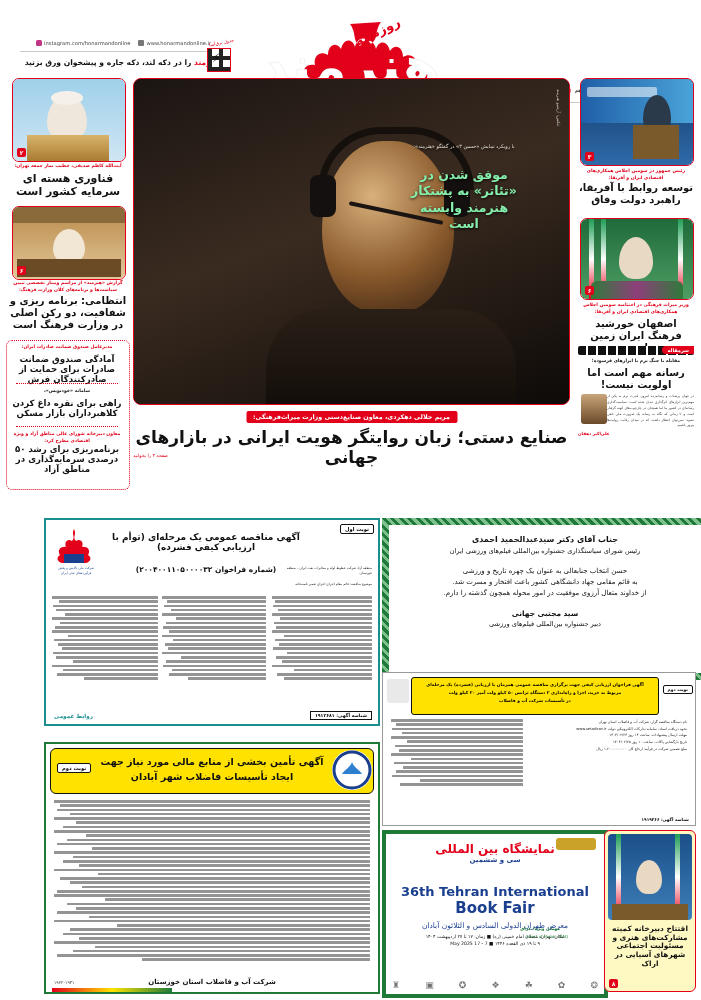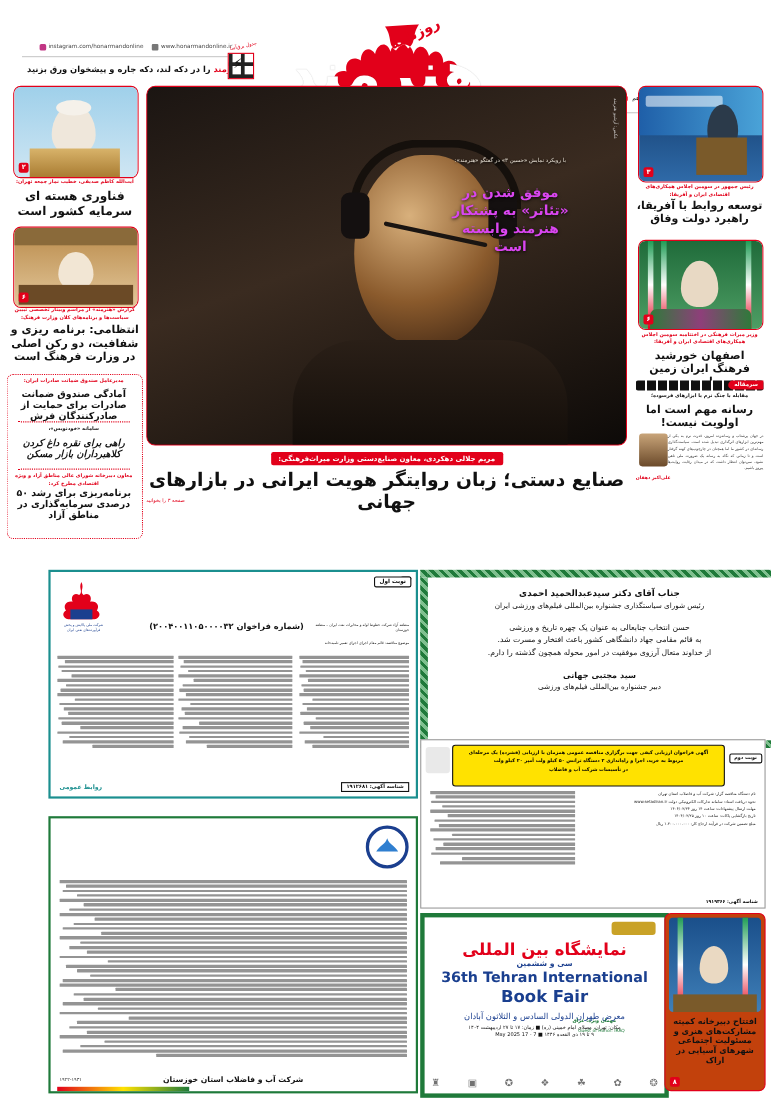--- a/index.html
+++ b/index.html
@@ -53,21 +53,21 @@
   .figure{position:absolute;border-radius:50% 50% 42% 42%/60% 60% 40% 40%;}
 
   
   .lcol{position:absolute;left:6px;top:78px;width:124px;}
   .dotted{position:absolute;border:1.4px dotted #e2001a;border-radius:6px;}
   .divider-dot{height:0;border-top:1.2px dotted #e2001a;}
 
   
   .mainwrap{position:absolute;left:133px;top:78px;width:437px;}
   .main-photo{position:relative;height:325px;border:1.8px solid #e2001a;border-radius:8px;overflow:hidden;background:#120e0b;}
-  .overlay-txt{position:absolute;right:46px;top:88px;width:118px;text-align:center;color:#d946ef;font-weight:bold;
+  .overlay-txt{position:absolute;right:46px;top:88px;width:118px;text-align:center;color:#86efac;font-weight:bold;
      font-size:12.5px;line-height:1.3;text-shadow:0 1px 3px rgba(0,0,0,.85);}
   .overlay-kick{position:absolute;right:46px;top:64px;width:118px;text-align:center;color:#e9e2d6;font-size:5px;line-height:1.5;
      text-shadow:0 1px 2px rgba(0,0,0,.9);}
   .vert-credit{position:absolute;right:8px;top:10px;writing-mode:vertical-rl;font-size:4.4px;color:#ddd;opacity:.85;}
 
   .banner-kick{position:absolute;left:50%;transform:translateX(-50%);background:#e2001a;color:#fff;font-size:7.2px;
      font-weight:bold;padding:2px 7px;border-radius:2px;white-space:nowrap;}
   .big-hl{text-align:center;font-weight:bold;color:#111;}
 
   
@@ -171,21 +171,21 @@
     <div class="hl" style="position:absolute;left:0;top:217px;width:124px;font-size:10px;">انتظامی: برنامه ریزی و شفافیت، دو رکن اصلی در وزارت فرهنگ است</div>
 
     <div class="dotted" style="left:0;top:262px;width:122px;height:148px;"></div>
 
     <div class="kicker" style="position:absolute;left:4px;top:266px;width:114px;">مدیرعامل صندوق ضمانت صادرات ایران:</div>
     <div class="hl" style="position:absolute;left:4px;top:276px;width:114px;font-size:8.6px;">آمادگی صندوق ضمانت صادرات برای حمایت از صادرکنندگان فرش</div>
 
     <div class="divider-dot" style="position:absolute;left:10px;top:305px;width:102px;"></div>
 
     <div class="kicker" style="position:absolute;left:4px;top:310px;width:114px;color:#111;">سامانه «خودنویس»،</div>
-    <div class="hl" style="position:absolute;left:4px;top:320px;width:114px;font-size:8.6px;font-style:italic;">راهی برای نقره داغ کردن کلاهبرداران بازار مسکن</div>
+    <div class="hl" style="position:absolute;left:4px;top:320px;width:114px;font-size:8.6px;">راهی برای نقره داغ کردن کلاهبرداران بازار مسکن</div>
 
     <div class="divider-dot" style="position:absolute;left:10px;top:348px;width:102px;"></div>
 
     <div class="kicker" style="position:absolute;left:4px;top:353px;width:114px;">معاون دبیرخانه شورای عالی مناطق آزاد و ویژه اقتصادی مطرح کرد:</div>
     <div class="hl" style="position:absolute;left:4px;top:366px;width:114px;font-size:8.6px;">برنامه‌ریزی برای رشد ۵۰ درصدی سرمایه‌گذاری در مناطق آزاد</div>
   </div>
 
   <div class="mainwrap">
 
     <div class="main-photo">
@@ -258,20 +258,21 @@
       <span class="badge-nobat" style="position:absolute;right:4px;top:4px;">نوبت اول</span>
 
       <div style="position:absolute;left:6px;top:6px;width:44px;height:40px;">
         <svg viewBox="0 0 44 40" width="44" height="40">
           <path d="M22 3c3 6-2 8 2 12 5-3 8 2 6 6 6-1 9 4 6 8 4 2 3 7-2 8H10c-5-1-6-6-2-8-3-4 0-9 6-8-2-4 1-9 6-6 4-4-1-6 2-12z" fill="#e2001a"></path>
           <rect x="12" y="28" width="20" height="9" fill="#1b3f8f"></rect>
         </svg>
       </div>
       <div style="position:absolute;left:4px;top:46px;width:52px;font-size:3.2px;text-align:center;color:#1b3f8f;line-height:1.5;">شرکت ملی پالایش و پخش فرآورده‌های نفتی ایران</div>
 
+      <div class="ad-title" style="position:absolute;left:60px;top:12px;width:200px;font-size:9px;">آگهی مناقصه عمومی یک مرحله‌ای (توأم با ارزیابی کیفی فشرده)</div>
       <div class="ad-title" style="position:absolute;left:60px;top:28px;width:200px;font-size:7.5px;margin-top:17px;">(شماره فراخوان ۲۰۰۴۰۰۱۱۰۵۰۰۰۰۳۲)</div>
 
       <div style="position:absolute;right:6px;top:46px;width:96px;font-size:3.3px;line-height:1.6;color:#222;">منطقه آزاد شرکت خطوط لوله و مخابرات نفت ایران – منطقه خوزستان</div>
       <div style="position:absolute;right:6px;top:62px;width:96px;font-size:3.3px;line-height:1.6;color:#222;">موضوع مناقصه: قائم مقام اجرای اجرای تعمیر تلمبه‌خانه</div>
 
       <div class="tiny-block" style="position:absolute;right:6px;top:76px;width:100px;height:110px;">
         <div class="tiny-line" style="width:100%"></div>
           <div class="tiny-line" style="width:97%"></div>
         <div class="tiny-line" style="width:99%"></div>
           <div class="tiny-line" style="width:94%"></div>
@@ -337,20 +338,25 @@
           <div class="tiny-line" style="width:70%"></div>
       </div>
 
       <div style="position:absolute;right:6px;bottom:4px;font-size:4.6px;font-weight:bold;border:1px solid #111;padding:1px 4px;">شناسه آگهی: ۱۹۱۲۶۸۱</div>
       <div style="position:absolute;left:8px;bottom:5px;font-size:5.6px;font-weight:bold;color:#1b8f8f;">روابط عمومی</div>
     </div>
   </div>
 
   <div class="ad" style="left:44px;top:742px;width:332px;height:248px;border:2px solid #1f7a3a;background:#fff;">
     <div style="position:relative;height:100%;">
+      <div class="yellowbox" style="position:absolute;left:4px;top:4px;right:4px;height:44px;border-radius:6px;">
+        <div class="ad-title" style="padding-top:7px;font-size:9.5px;">آگهی تأمین بخشی از منابع مالی مورد نیاز جهت</div>
+        <div class="ad-title" style="padding-top:4px;font-size:9.5px;">ایجاد تأسیسات فاضلاب شهر آبادان</div>
+        <span class="badge-nobat" style="position:absolute;left:6px;top:14px;">نوبت دوم</span>
+      </div>
       <div style="position:absolute;right:6px;top:6px;width:40px;height:40px;border-radius:50%;background:#fff;">
         <svg viewBox="0 0 40 40" width="40" height="40">
           <circle cx="20" cy="20" r="18" fill="none" stroke="#1b3f8f" stroke-width="3"></circle>
           <path d="M10 24c4-6 8-6 10-12 2 6 6 6 10 12z" fill="#2f7fd0"></path>
         </svg>
       </div>
 
       <div class="tiny-block" style="position:absolute;left:8px;right:8px;top:56px;height:180px;">
         <div class="tiny-line" style="width:100%"></div>
           <div class="tiny-line" style="width:98%"></div>
@@ -445,42 +451,42 @@
         <div>تاریخ بازگشایی پاکات: ساعت ۱۰ روز ۱۴۰۴/۰۲/۲۵</div>
         <div>مبلغ تضمین شرکت در فرآیند ارجاع کار: ۱.۲۰۰.۰۰۰.۰۰۰ ریال</div>
       </div>
       <div style="position:absolute;right:6px;bottom:3px;font-size:4.2px;font-weight:bold;">شناسه آگهی: ۱۹۱۹۳۶۶</div>
     </div>
   </div>
 
   <div class="ad bookfair" style="left:382px;top:830px;width:218px;height:160px;">
     <div style="position:relative;height:100%;text-align:center;">
       <div style="position:absolute;right:8px;top:4px;width:40px;height:12px;background:#c9a227;border-radius:3px;"></div>
-      <div class="bf-fa" style="font-size:15px;padding-top:20px;">نمایشگاه بین المللی</div>
+      <div class="bf-fa" style="font-size:12px;padding-top:8px;">نمایشگاه بین المللی</div>
       <div style="font-size:7px;color:#1b3f8f;font-weight:bold;">سی و ششمین</div>
-      <div class="bf-en" style="font-size:13px;margin-top:2px;">36th Tehran International</div>
+      <div class="bf-en" style="font-size:13px;margin-top:20px;">36th Tehran International</div>
       <div class="bf-en" style="font-size:15px;">Book Fair</div>
       <div style="position:absolute;right:44px;top:92px;font-size:4.4px;color:#1f7a3a;font-weight:bold;">مهمان ویژه: عراق</div>
       <div style="position:absolute;right:36px;top:100px;font-size:4px;color:#1f7a3a;direction:ltr;">Guest of Honor: IRAQ</div>
       <div style="font-size:7.5px;color:#1b3f8f;margin-top:4px;">معرض طهران الدولی السادس و الثلاثون آبادان</div>
       <div style="font-size:4.6px;color:#111;margin-top:4px;">مکان: تهران، مصلای امام خمینی (ره) ■ زمان: ۱۷ تا ۲۷ اردیبهشت ۱۴۰۴</div>
       <div style="font-size:4.6px;color:#111;margin-top:2px;">۹ تا ۱۹ ذی القعده ۱۴۴۶ ■ 7 - 17 May 2025</div>
       <div style="position:absolute;left:6px;right:6px;bottom:4px;display:flex;justify-content:space-between;opacity:.55;">
         <span style="font-size:9px;">❂</span>
         <span style="font-size:9px;">✿</span>
         <span style="font-size:9px;">☘</span>
         <span style="font-size:9px;">❖</span>
         <span style="font-size:9px;">✪</span>
         <span style="font-size:9px;">▣</span>
         <span style="font-size:9px;">♜</span>
       </div>
     </div>
   </div>
 
-  <div class="ad" style="left:604px;top:830px;width:90px;height:160px;border:1.4px solid #e2001a;border-radius:6px;background:#c2410c;">
+  <div class="ad" style="left:604px;top:830px;width:90px;height:160px;border:1.4px solid #e2001a;border-radius:6px;background:#fef9c3;">
     <div style="position:relative;height:100%;">
       <div class="photo" style="left:3px;top:3px;width:84px;height:86px;border-radius:4px;overflow:hidden;">
         <div class="ph" style="background:linear-gradient(180deg,#1a4f8a,#3f7fb8);"></div>
         <div class="flag-strip" style="left:8px;top:0;background:linear-gradient(180deg,#1f9d55,#fff 50%,#e2001a);"></div>
         <div class="flag-strip" style="right:12px;top:0;background:linear-gradient(180deg,#1f9d55,#fff 50%,#e2001a);"></div>
         <div class="figure" style="left:28px;top:26px;width:26px;height:34px;background:#ead9c2;"></div>
         <div style="position:absolute;left:4px;bottom:0;width:76px;height:16px;background:#7a5a2a;"></div>
       </div>
       <div class="hl" style="position:absolute;left:3px;top:94px;width:84px;font-size:7.4px;">افتتاح دبیرخانه کمیته مشارکت‌های هنری و مسئولیت اجتماعی شهرهای آسیایی در اراک</div>
       <div class="pagenum" style="left:4px;bottom:3px;">۸</div>

